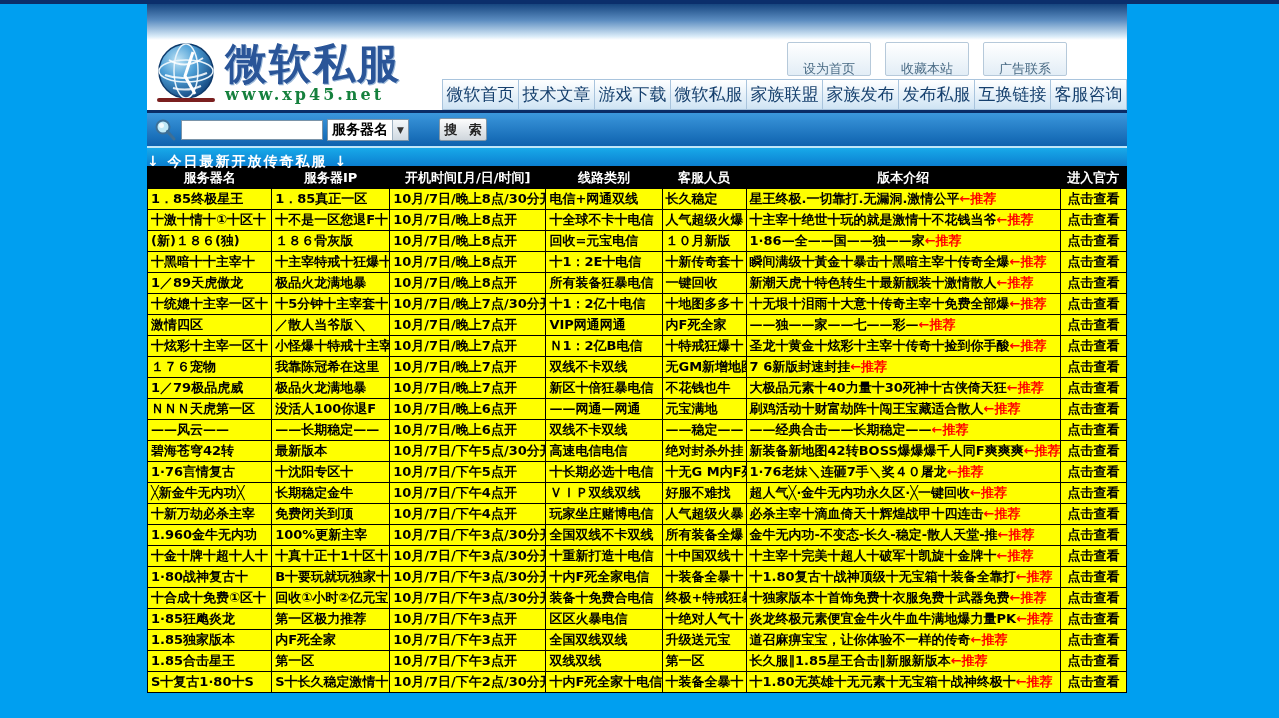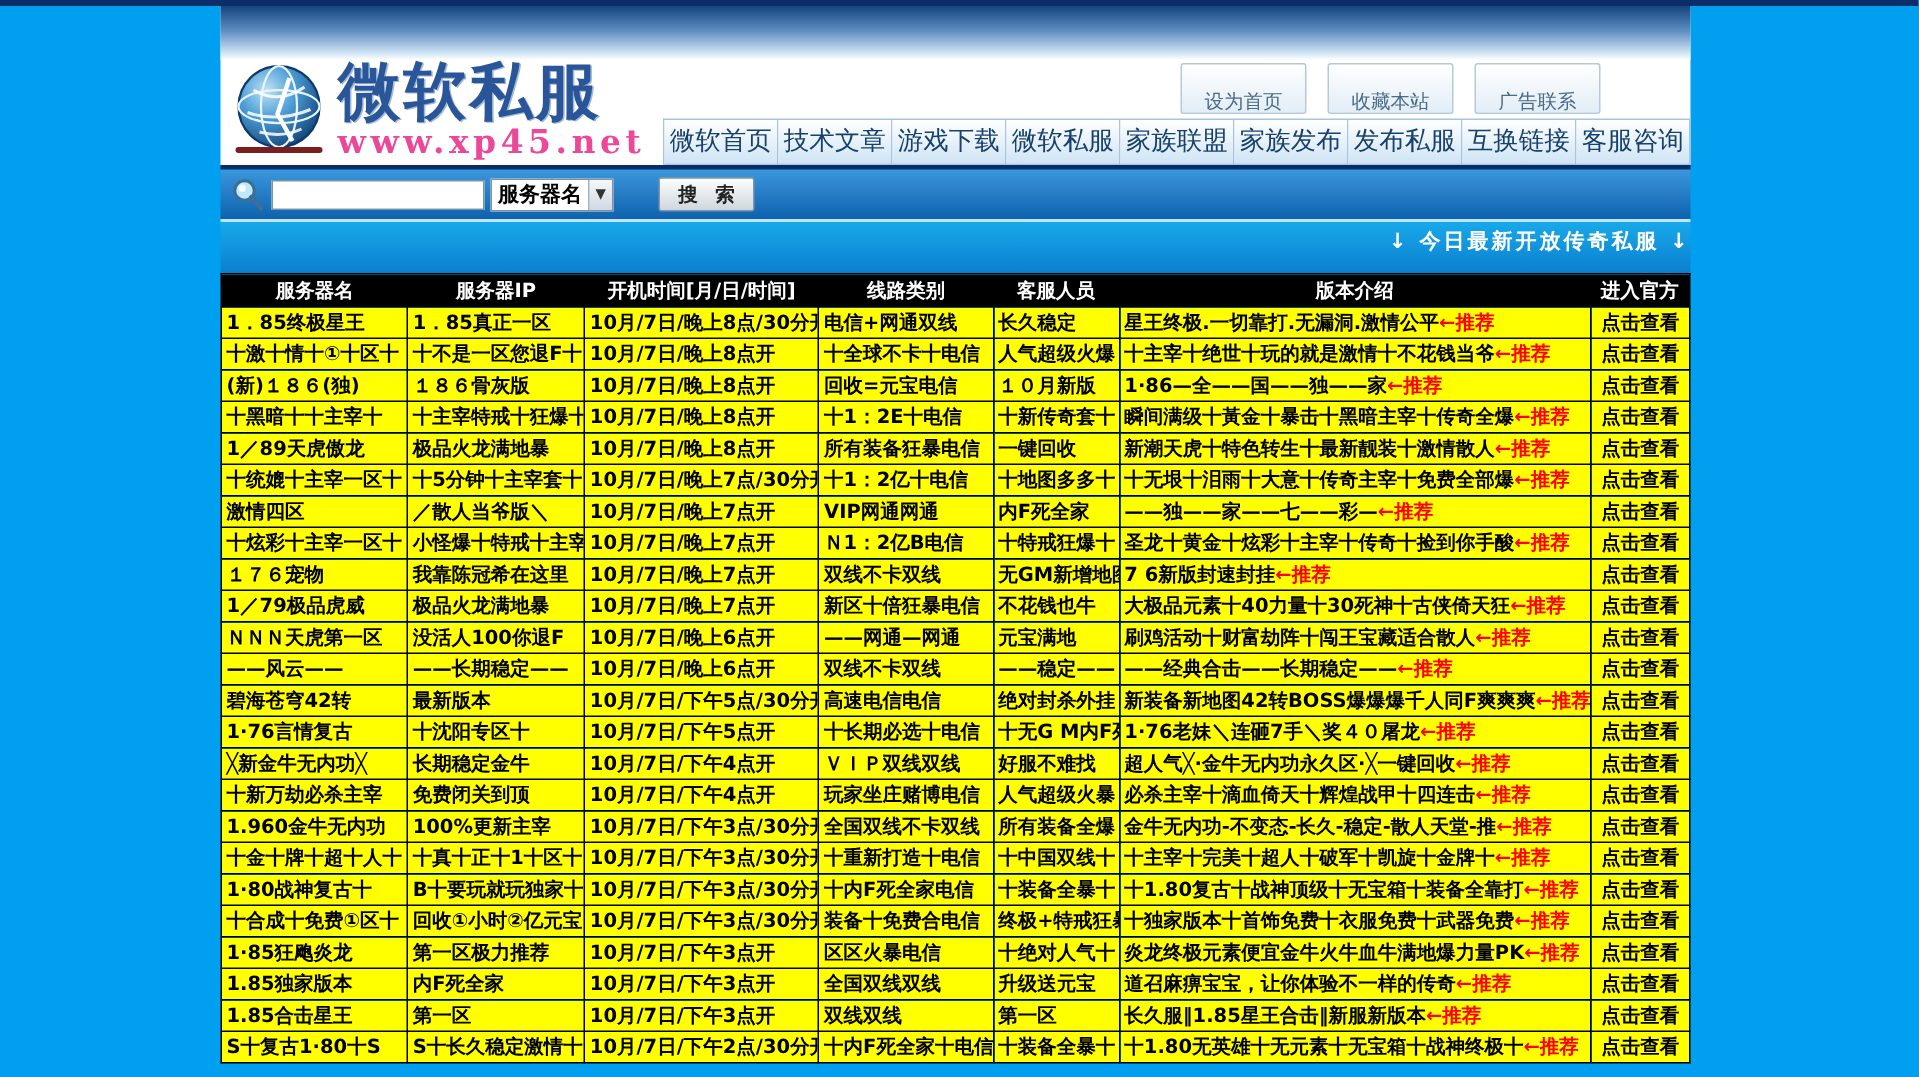--- a/index.html
+++ b/index.html
@@ -33,21 +33,21 @@
     position: absolute; left: 2px; bottom: 2px; width: 58px; height: 4px;
     background: #7a1f1f; border-radius: 2px;
   }
   .logo-text-block { display: flex; flex-direction: column; line-height: 1; }
   .logo-title {
     font-size: 42px; font-weight: bold; color: #2a5598;
     letter-spacing: 2px; text-shadow: 1px 1px 0 #9db9d8;
     font-family: "DejaVu Serif", serif;
   }
   .logo-url {
-    font-size: 22px; font-weight: bold; color: #ec4899;
+    font-size: 16px; font-weight: bold; color: #15803d;
     letter-spacing: 3px; margin-top: 2px;
     font-family: "DejaVu Serif", serif;
   }
   .top-links {
     position: absolute; right: 60px; top: 38px; display: flex; gap: 14px; z-index: 3;
   }
   .top-link {
     display: inline-block; min-width: 84px; height: 22px; line-height: 20px;
     text-align: center; font-size: 13px; color: #4a6b85; text-decoration: none;
     background: linear-gradient(#ffffff, #e2edf6);
@@ -82,31 +82,31 @@
     border: 1px solid #7a93a8; display: flex; align-items: center;
     font-size: 14px; font-weight: bold; color: #000; padding-left: 4px;
   }
   .select-arrow {
     width: 16px; height: 20px; margin-left: 4px;
     background: linear-gradient(#f5f8fa, #cfd9e2);
     border-left: 1px solid #9fb2c2; font-size: 9px; line-height: 20px;
     text-align: center; color: #333;
   }
   .search-btn {
-    margin-left: 30px; width: 64px; height: 23px; font-size: 13px; font-weight: bold;
+    margin-left: 30px; width: 48px; height: 23px; font-size: 13px; font-weight: bold;
     color: #222; letter-spacing: 4px; padding-left: 4px;
     background: linear-gradient(#fdfdfd, #cfd6dc);
     border: 1px solid #8096a8; border-radius: 2px; cursor: pointer;
   }
   
   .marquee-band {
-    height: 36px; border-top: 2px solid #bfe6f8;
+    height: 20px; border-top: 2px solid #bfe6f8;
     background: linear-gradient(#18a9e9, #0b7fd0);
     color: #ffffff; font-size: 14px; font-weight: bold;
-    text-align: right; line-height: 26px; letter-spacing: 2px;
+    text-align: left; line-height: 26px; letter-spacing: 2px;
   }
   
   table.server-table {
     width: 980px; border-collapse: collapse; table-layout: fixed;
     border: 1px solid #000;
   }
   .server-table th {
     background: #000000; color: #ffffff; font-size: 13px; font-weight: bold;
     height: 22px; text-align: center; white-space: nowrap; overflow: hidden;
   }

